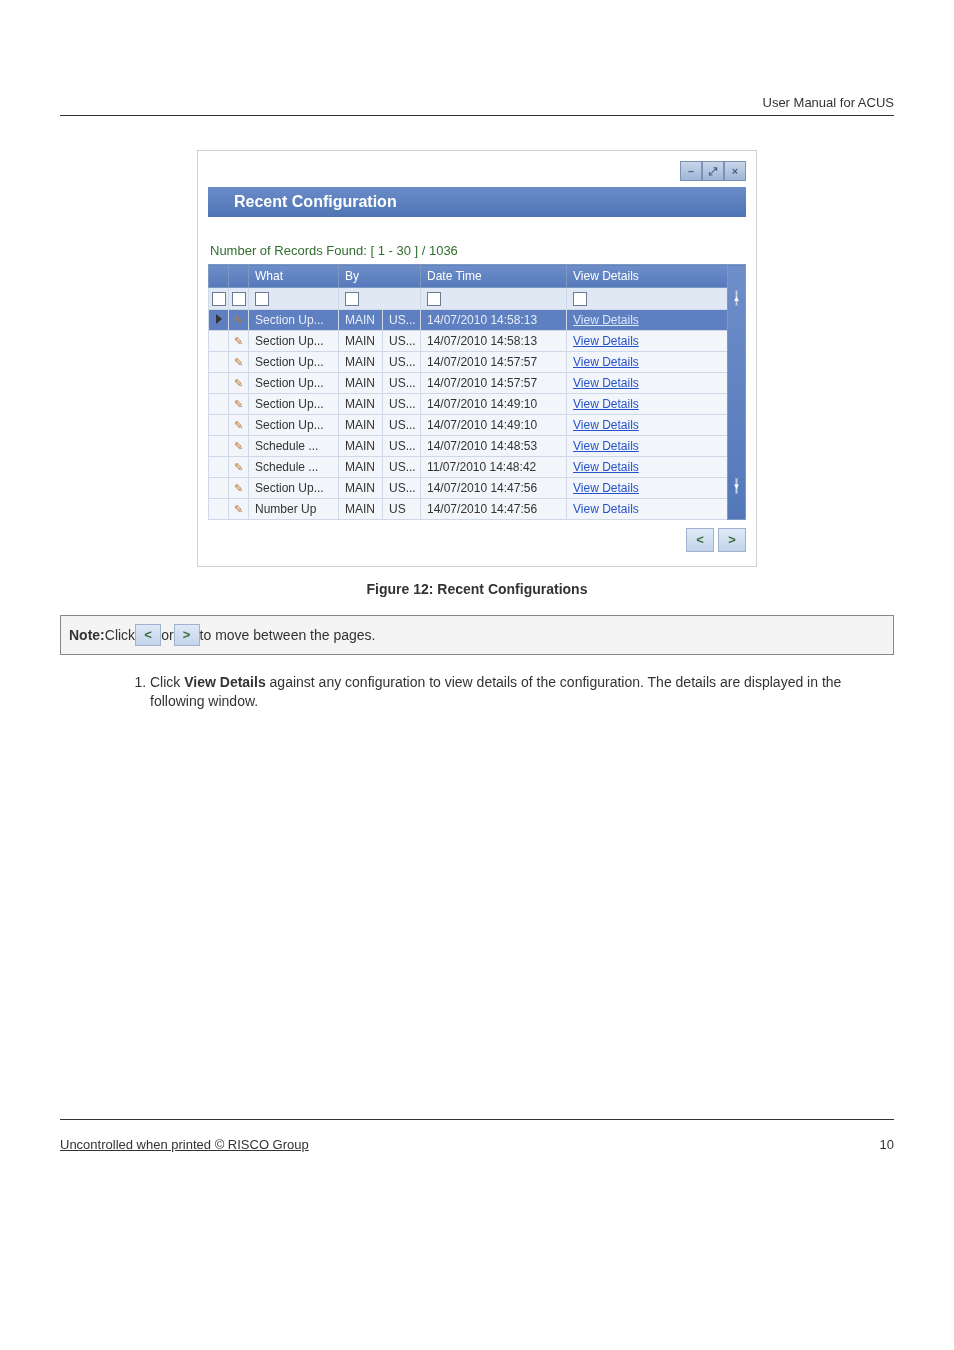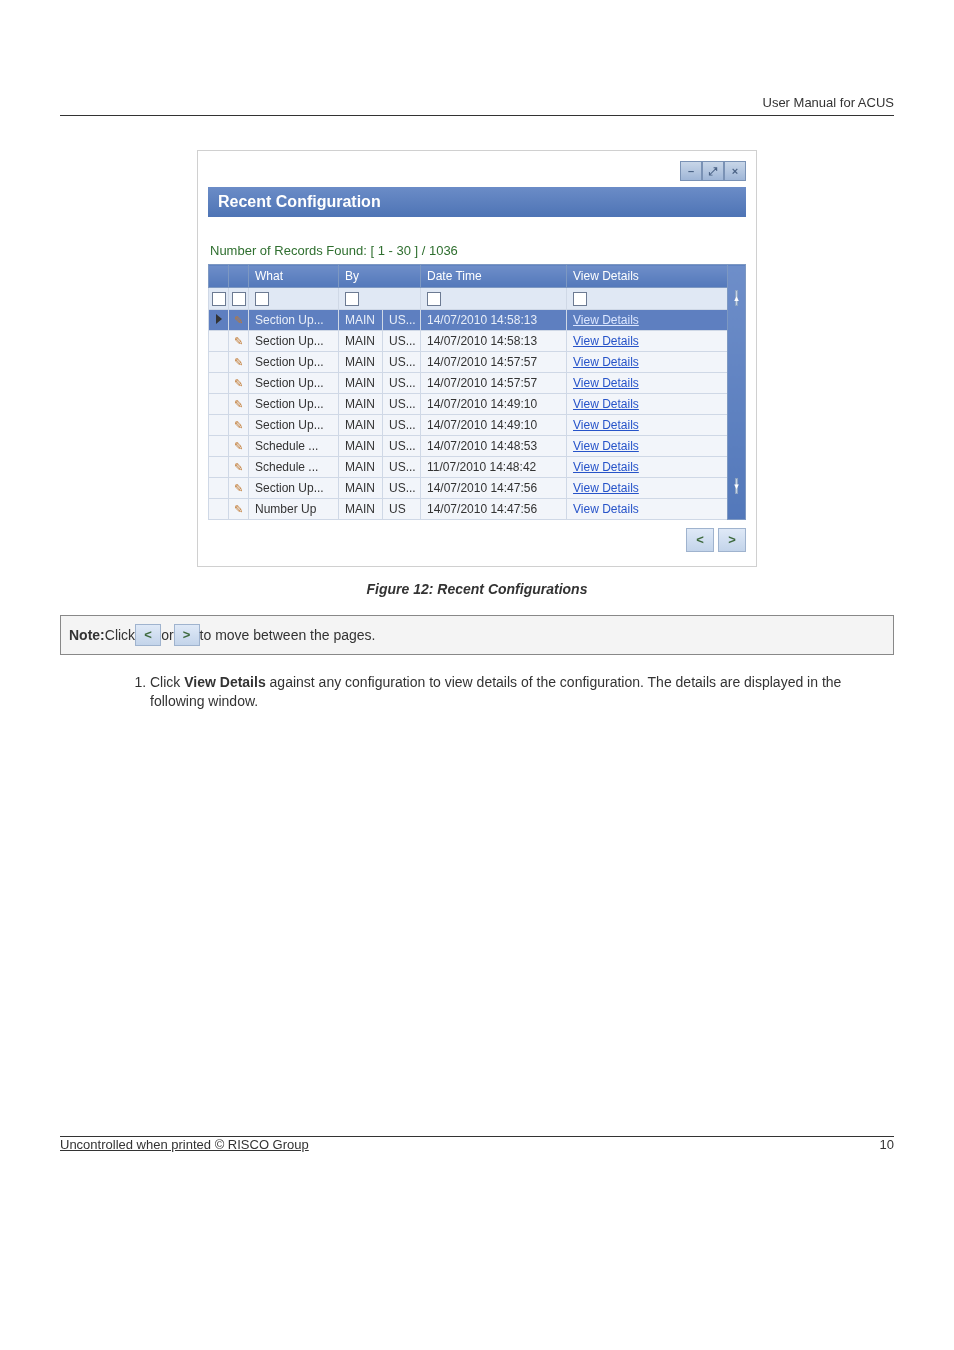--- a/index.html
+++ b/index.html
@@ -57,21 +57,21 @@
     border: 1px solid #7a92b5;
     color: #4a6285;
     font-size: 11px;
     font-weight: bold;
   }
   .titlebar {
     background: linear-gradient(#6b8cc7,#4e74b5);
     color: #fff;
     font-weight: bold;
     font-size: 16px;
-    padding: 6px 10px;
+    padding: 6px 26px;
   }
   .records {
     color: #2f6f2f;
     padding: 6px 0 6px 2px;
     font-size: 13px;
     margin-top: 20px;
   }
   table.grid {
     width: 100%;
     border-collapse: collapse;
@@ -153,21 +153,20 @@
     align-items:center;
     justify-content:center;
     color:#3e6a3e;
     font-weight:bold;
   }
   .caption {
     text-align:center;
     font-weight:bold;
     font-size:14px;
     margin:14px 0 18px 0;
-    font-style:italic;
   }
   .notebox {
     border:1px solid #888;
     background:#f4f4f4;
     padding:8px 8px;
     font-size:14px;
     display:flex;
     align-items:center;
     flex-wrap:wrap;
     margin:0 0 18px 0;
@@ -194,21 +193,21 @@
     line-height:1.4;
   }
   .footer {
     position:absolute;
     bottom:60px;
     left:60px;
     right:60px;
     border-top:1px solid #333;
     display:flex;
     justify-content:space-between;
-    padding-top:0;
+    padding-top:17px;
     font-size:13px;
   }
   .footer .ft-left { text-decoration: underline; }
   col.c-icon1 { width:20px; }
   col.c-icon2 { width:20px; }
   col.c-what  { width:90px; }
   col.c-by1   { width:44px; }
   col.c-by2   { width:38px; }
   col.c-date  { width:146px; }
   col.c-view  { width:auto; }

